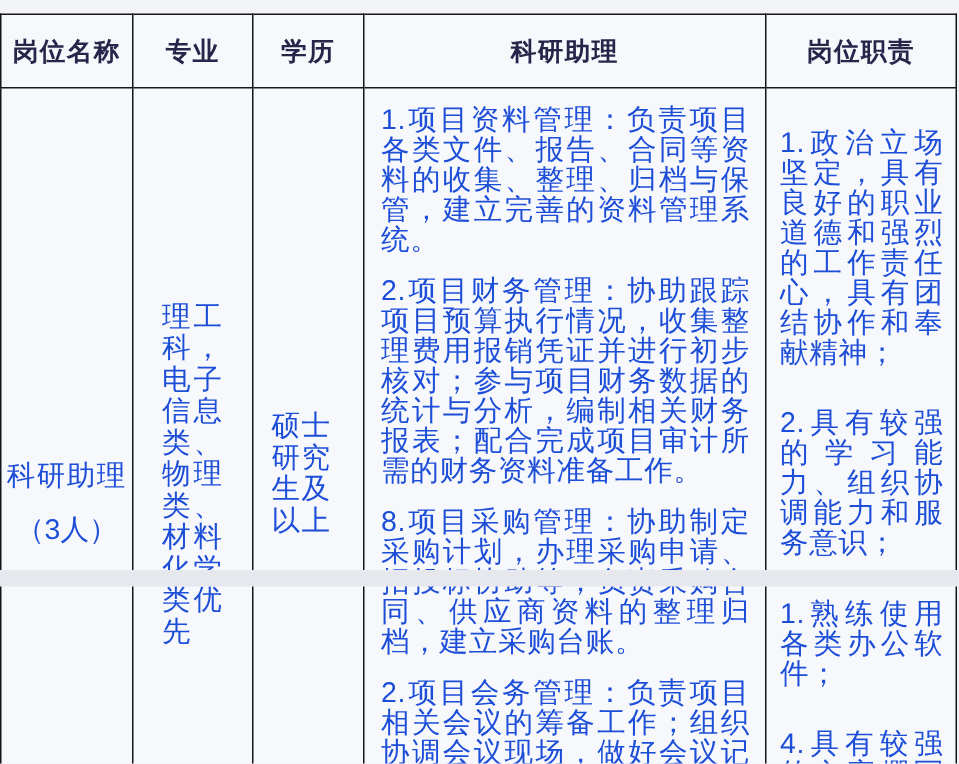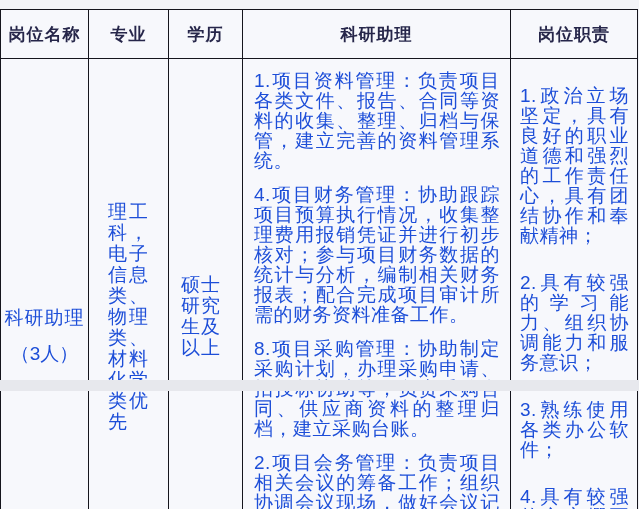--- a/index.html
+++ b/index.html
@@ -128,30 +128,30 @@
           <div class="pos-count">（3人）</div>
         </td>
         <td class="cell-major">
           <span class="major-text">理工科，电子信息类、物理类、材料化学类优先</span>
         </td>
         <td class="cell-edu">
           <span class="edu-text">硕士研究生及以上</span>
         </td>
         <td class="cell-duties">
           <p class="duty-item">1.项目资料管理：负责项目各类文件、报告、合同等资料的收集、整理、归档与保管，建立完善的资料管理系统。</p>
-          <p class="duty-item">4.项目财务管理：协助跟踪项目预算执行情况，收集整理费用报销凭证并进行初步核对；参与项目财务数据的统计与分析，编制相关财务报表；配合完成项目审计所需的财务资料准备工作。</p>
+          <p class="duty-item">2.项目财务管理：协助跟踪项目预算执行情况，收集整理费用报销凭证并进行初步核对；参与项目财务数据的统计与分析，编制相关财务报表；配合完成项目审计所需的财务资料准备工作。</p>
           <p class="duty-item">8.项目采购管理：协助制定采购计划，办理采购申请、招投标协助等；负责采购合同、供应商资料的整理归档，建立采购台账。</p>
           <p class="duty-item">2.项目会务管理：负责项目相关会议的筹备工作；组织协调会议现场，做好会议记录与纪要整理归档。</p>
           <p class="duty-item">6.领导交办的其他工作。</p>
         </td>
         <td class="cell-req">
           <div class="req-stack">
             <p class="req-item">1.政治立场坚定，具有良好的职业道德和强烈的工作责任心，具有团结协作和奉献精神；</p>
             <p class="req-item">2.具有较强的学习能力、组织协调能力和服务意识；</p>
-            <p class="req-item">3.熟练使用各类办公软件；</p>
+            <p class="req-item">1.熟练使用各类办公软件；</p>
             <p class="req-item">4.具有较强的文字撰写能力。</p>
           </div>
         </td>
       </tr>
     </tbody>
   </table>
 
   <div class="bottom-strip"></div>
 </div>
 

